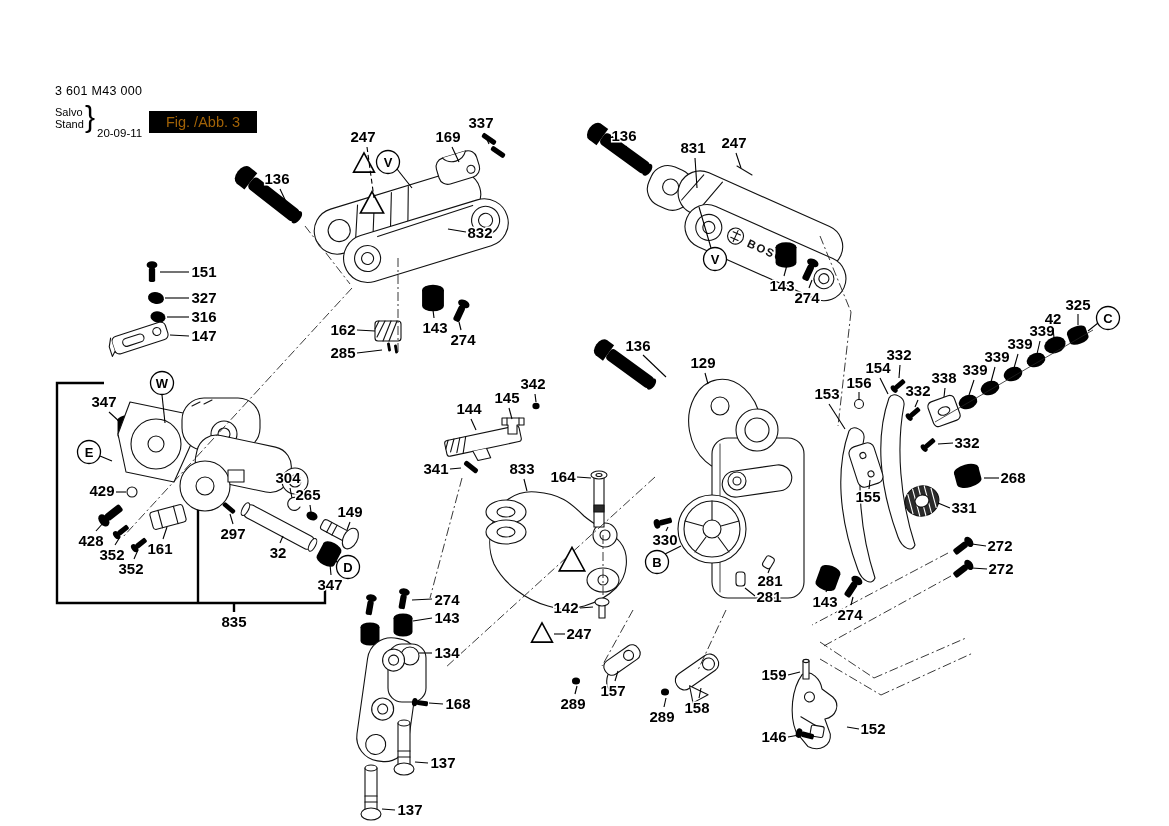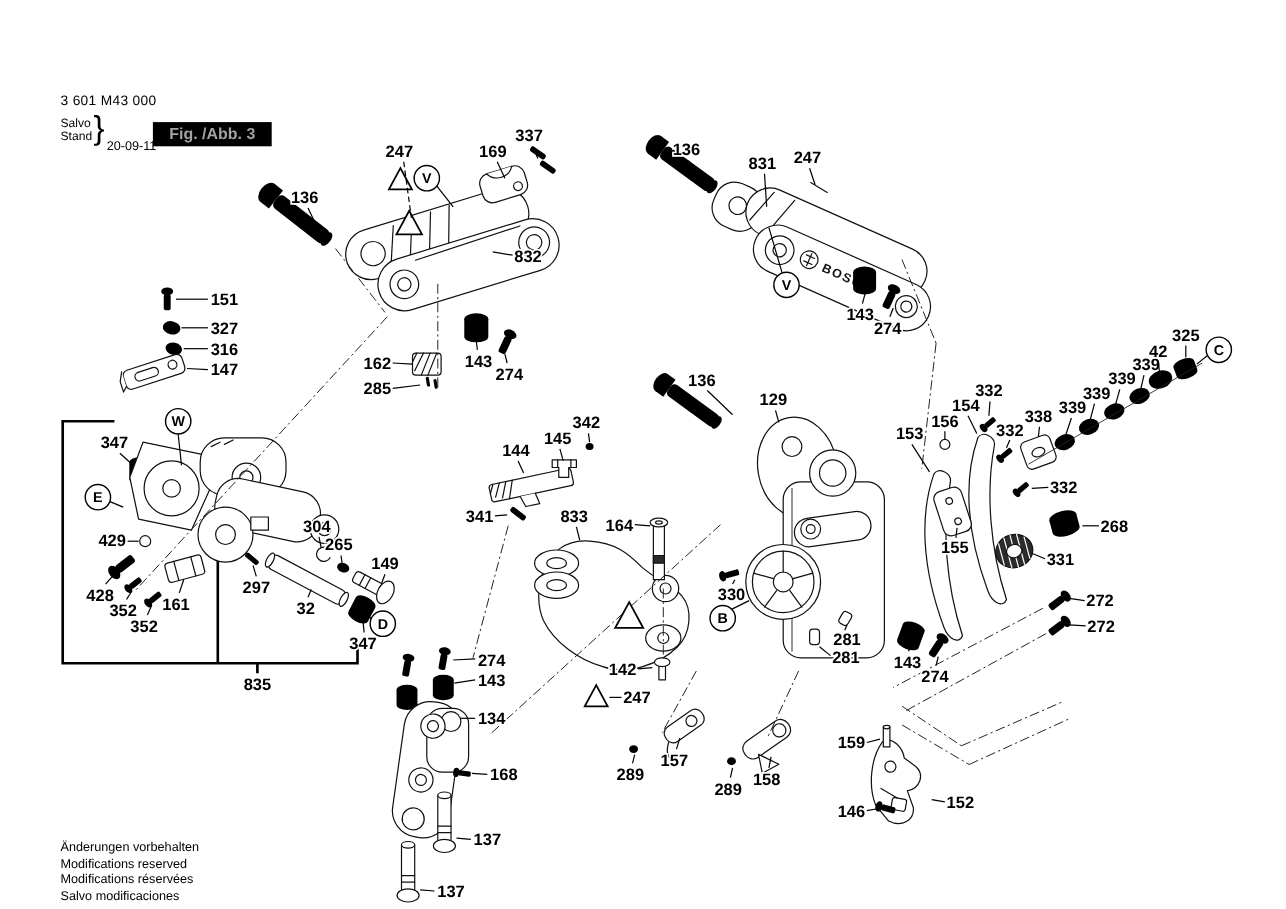--- a/index.html
+++ b/index.html
@@ -4,22 +4,22 @@
 <style>
   html,body{margin:0;padding:0;background:#fff;}
   #page{position:relative;width:1169px;height:826px;background:#fff;overflow:hidden;
         font-family:"Liberation Sans",sans-serif;color:#000;margin-top:40px;}
   #titleblock{position:absolute;left:55px;top:44px;}
   #part-code{font-size:12.5px;letter-spacing:.3px;}
   #stand-row{position:relative;margin-top:8px;height:30px;width:150px;}
   .si{font-size:11px;line-height:12px;}
   #brace{position:absolute;left:30px;top:-6px;font-size:30px;font-weight:300;}
   #date{position:absolute;left:42px;top:21px;font-size:11.5px;}
-  #figbox{position:absolute;left:139px;top:71px;width:108px;height:22px;background:#000;
-          color:#a3a3a3;font-weight:bold;font-size:14.5px;display:flex;align-items:center;justify-content:center;}
+  #figbox{position:absolute;left:149px;top:71px;width:108px;height:22px;background:#000;
+          color:#a16207;font-weight:normal;font-size:14.5px;display:flex;align-items:center;justify-content:center;}
   #footer{position:absolute;left:55px;top:724px;font-size:11.5px;line-height:14.5px;}
   svg{position:absolute;left:0;top:0;}
   #artwork rect,#artwork circle,#artwork ellipse,#artwork path{stroke:#111;stroke-width:1.1;fill:#fff;stroke-linejoin:round;stroke-linecap:round;}
   #artwork line,#artwork polyline{stroke:#111;stroke-width:1.1;fill:none;stroke-linecap:round;}
   #artwork .dk{fill:#2b2b2b;}
   #artwork .thin{stroke-width:.8;}
   .lbl{font-family:"Liberation Sans",sans-serif;font-weight:bold;font-size:15px;fill:#000;
        paint-order:stroke;stroke:#fff;stroke-width:3px;}
   .clt{font-family:"Liberation Sans",sans-serif;font-weight:bold;font-size:13px;fill:#000;}
   .logo{font-family:"Liberation Sans",sans-serif;font-weight:bold;font-size:11.5px;letter-spacing:1.5px;fill:#111;}
@@ -33,26 +33,20 @@
     <div id="part-code">3 601 M43 000</div>
     <div id="stand-row">
       <div class="si">Salvo</div>
       <div class="si">Stand</div>
       <div id="brace">}</div>
       <div id="date">20-09-11</div>
     </div>
   </div>
   <div id="figbox">Fig. /Abb. 3</div>
 
-  <div id="footer">
-    <div>Änderungen vorbehalten</div>
-    <div>Modifications reserved</div>
-    <div>Modifications réservées</div>
-    <div>Salvo modificaciones</div>
-  </div>
 
   <svg id="diagram" width="1169" height="826" viewBox="0 0 1169 826">
     <defs>
       <g id="sym-bolt">
         <rect x="-38" y="-9.5" width="9" height="19"></rect>
         <ellipse cx="-38" cy="0" rx="6" ry="9.5"></ellipse>
         <rect x="-29" y="-6.5" width="53" height="13" rx="4"></rect>
         <ellipse cx="24" cy="0" rx="3.5" ry="6.5"></ellipse>
         <line x1="4" y1="-6.5" x2="4" y2="6.5"></line>
           <line x1="10" y1="-6.5" x2="10" y2="6.5"></line>

